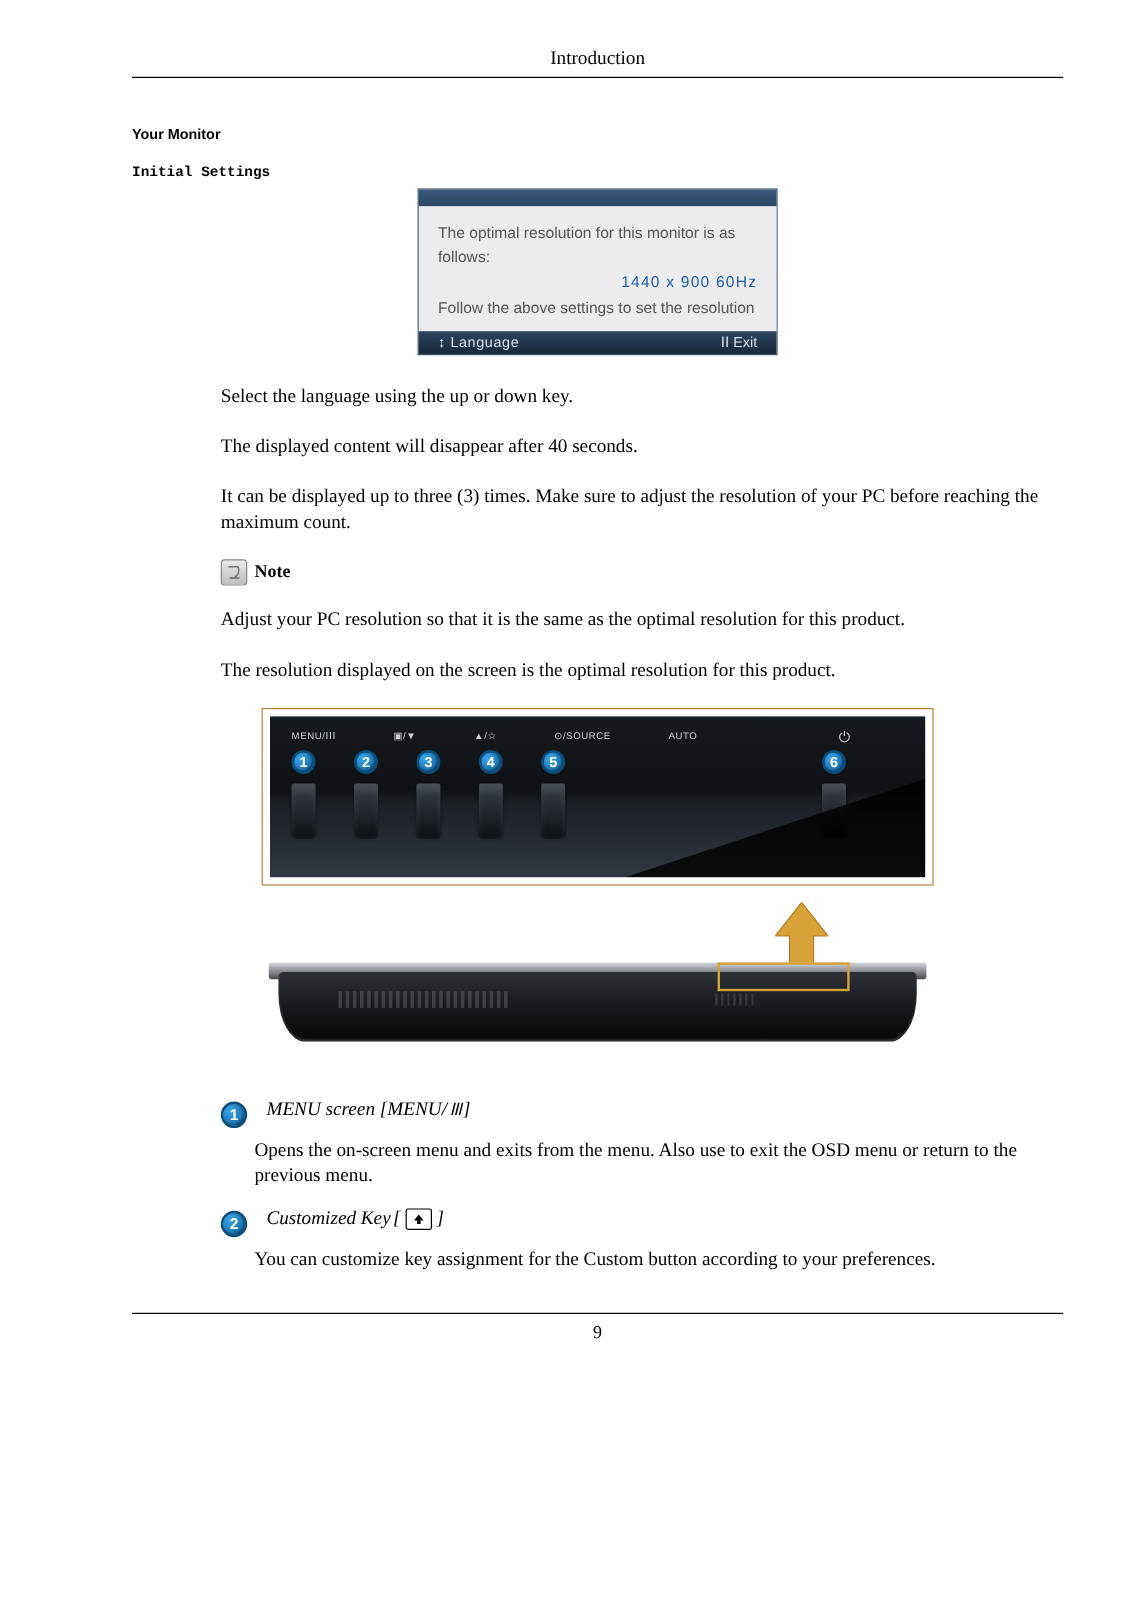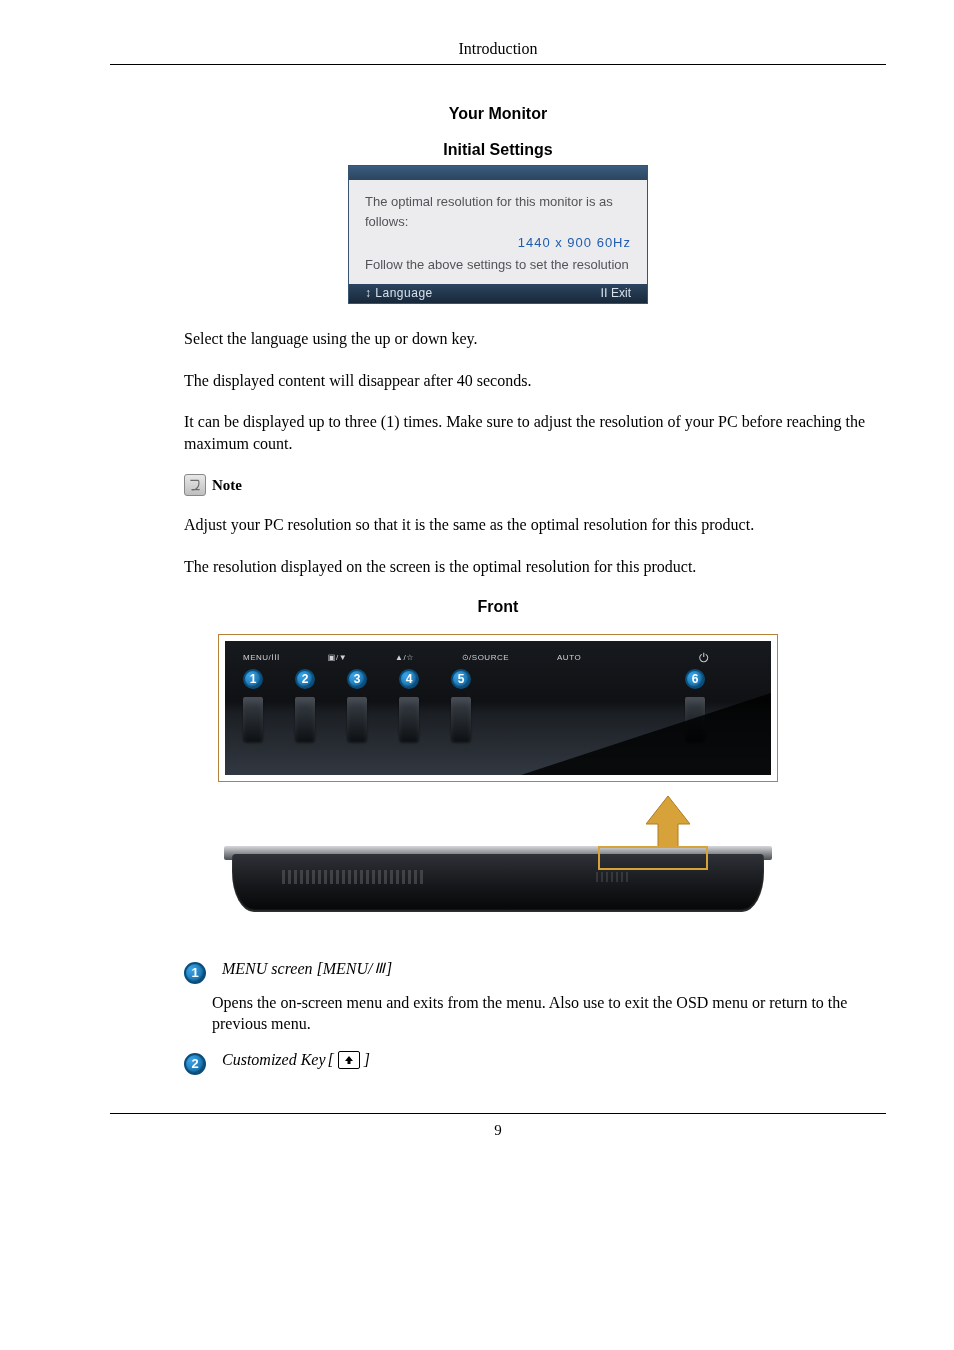--- a/index.html
+++ b/index.html
@@ -1,21 +1,21 @@
 <!DOCTYPE html>
 <html><head>
 <meta charset="utf-8">
 <style>
   * { box-sizing: border-box; margin: 0; padding: 0; }
   html, body { width: 954px; background: #fff; font-family: "Times New Roman", Times, serif; color: #000; }
   .page { padding: 40px 68px 20px 110px; }
   .header-title { text-align: center; font-size: 16px; margin-bottom: 6px; }
   .header-rule { border: none; border-top: 1.5px solid #000; margin-bottom: 40px; }
-  h2.section { font-family: Arial, Helvetica, sans-serif; font-weight: bold; font-size: 16px; margin-bottom: 18px; text-align: center; }
-  h2.section.small-gap { margin-bottom: 0; }
+  h2.section { font-family: Arial, Helvetica, sans-serif; font-weight: bold; font-size: 12px; margin-bottom: 18px; }
+  h2.section.small-gap { margin-bottom: 0; font-family: Liberation Mono, monospace; }
   .content-indent { padding-left: 74px; }
   .osd-wrap { display: flex; justify-content: center; margin: 6px 0 24px 0; }
   .osd-box { width: 300px; border: 1px solid #3a5470; font-family: Liberation Sans, sans-serif; font-size: 13px; color: #525458; }
   .osd-top { height: 14px; background: linear-gradient(#3a5c7e, #2c4560); }
   .osd-body { background: #ececef; padding: 12px 16px 10px 16px; line-height: 1.5; }
   .osd-res { text-align: right; color: #1f5cae; font-weight: normal; padding: 2px 0; letter-spacing: 1px; }
   .osd-bottom { background: linear-gradient(#2c4560, #18283a); color: #d7e0ea; font-size: 12px; padding: 2px 16px 3px 16px; display: flex; }
   .osd-bottom span:first-child { flex: 1; letter-spacing: 0.5px; }
   p.body { font-size: 16px; margin-bottom: 20px; line-height: 1.35; }
   .note-row { display: flex; align-items: center; gap: 6px; margin-bottom: 18px; }
@@ -97,34 +97,33 @@
       <div class="osd-bottom">
         <span>↕ Language</span>
         <span>ⅠⅠ Exit</span>
       </div>
     </div>
   </div>
 
   <div class="content-indent">
     <p class="body">Select the language using the up or down key.</p>
     <p class="body">The displayed content will disappear after 40 seconds.</p>
-    <p class="body">It can be displayed up to three (1) times. Make sure to adjust the resolution of your PC before reaching the maximum count.</p>
+    <p class="body">It can be displayed up to three (3) times. Make sure to adjust the resolution of your PC before reaching the maximum count.</p>
     <div class="note-row">
       <span class="note-icon">
         <svg viewBox="0 0 24 24">
             <path d="M4 4 L18 4 M18 4 A10 12 0 0 1 6 20 M6 20 L20 20"></path>
           </svg>
       </span>
       <span class="note-label">Note</span>
     </div>
     <p class="body">Adjust your PC resolution so that it is the same as the optimal resolution for this product.</p>
     <p class="body">The resolution displayed on the screen is the optimal resolution for this product.</p>
   </div>
 
-  <h2 class="section" style="margin-top:10px;">Front</h2>
 
   <div class="front-figure">
     <div class="front-box">
       <div class="panel-top">
         <div class="panel-dark">
           <div class="btn-labels">
             <div class="grp">
               <span>MENU/ⅠⅠⅠ</span>
               <span>▣/▼</span>
               <span>▲/☆</span>
@@ -229,19 +228,20 @@
             <span>[</span>
             <span class="inline-icon">
               <svg viewBox="0 0 24 24">
                 <path d="M12 4 L4 14 L9 14 L9 20 L15 20 L15 14 L20 14 Z" fill="#000"></path>
               </svg>
             </span>
             <span>]</span>
         </div>
       </div>
     </div>
+    <p class="def-text">You can customize key assignment for the Custom button according to your preferences.</p>
   </div>
 
   <div class="footer">
     <hr class="footer-rule">
     <div class="footer-num">9</div>
   </div>
 </div>
 
 </body></html>

